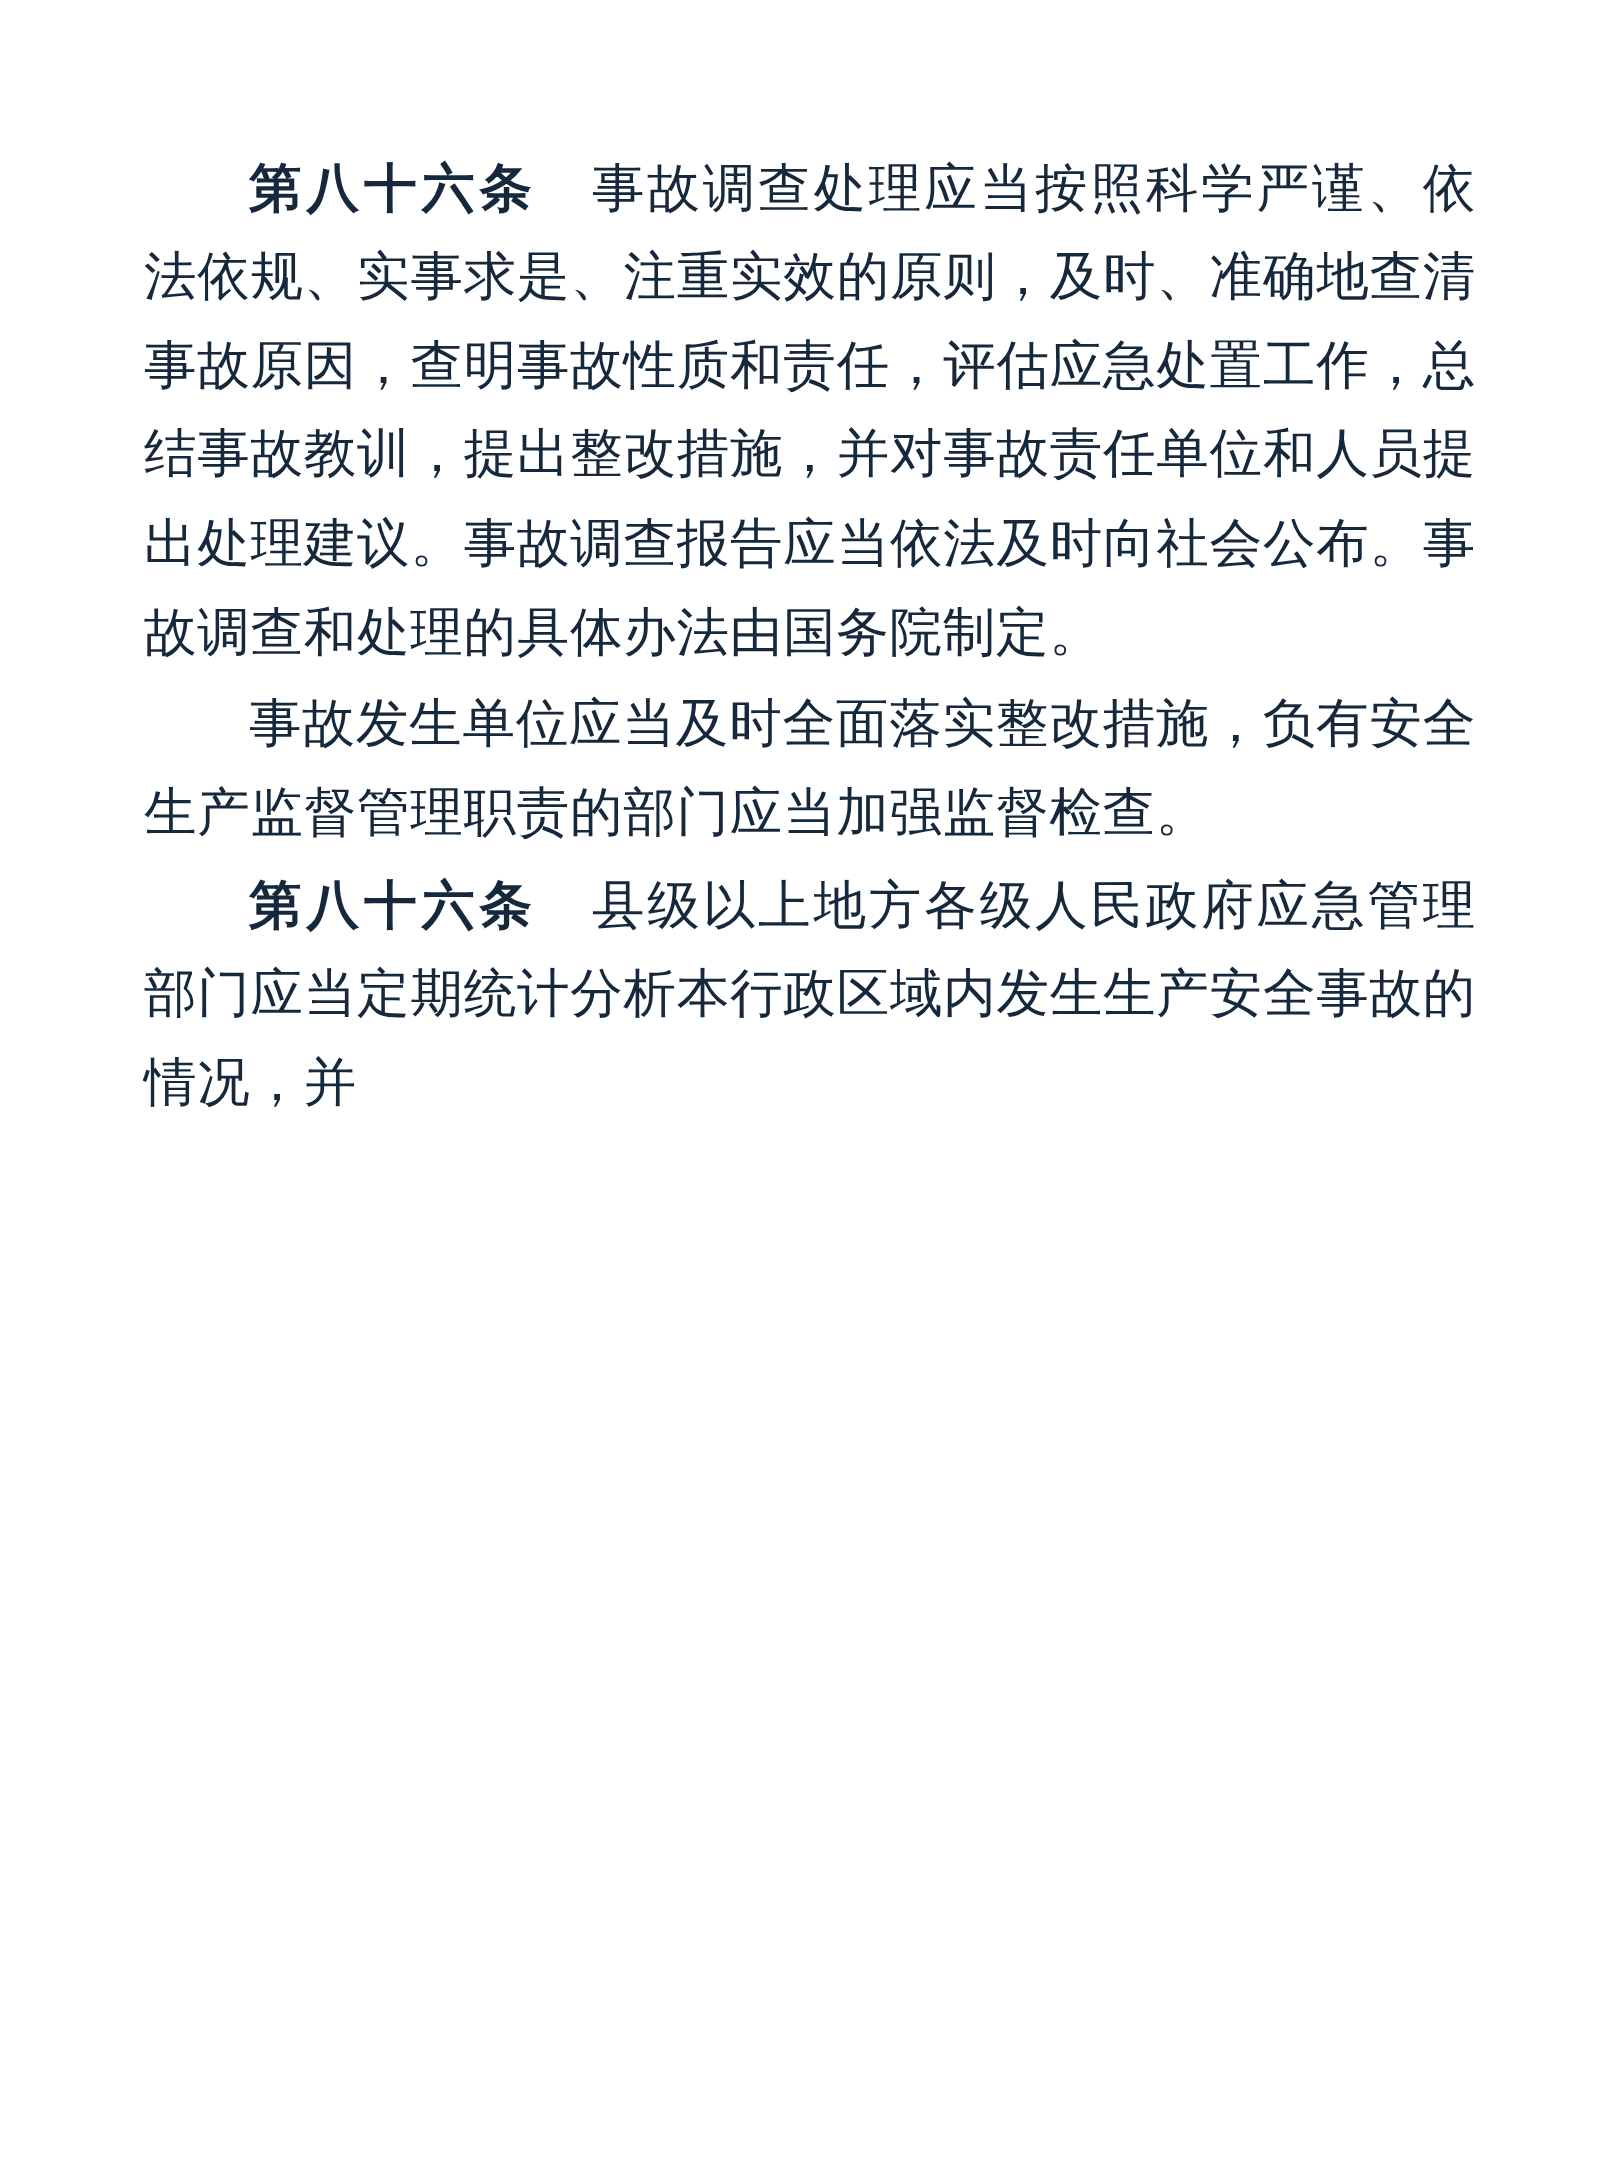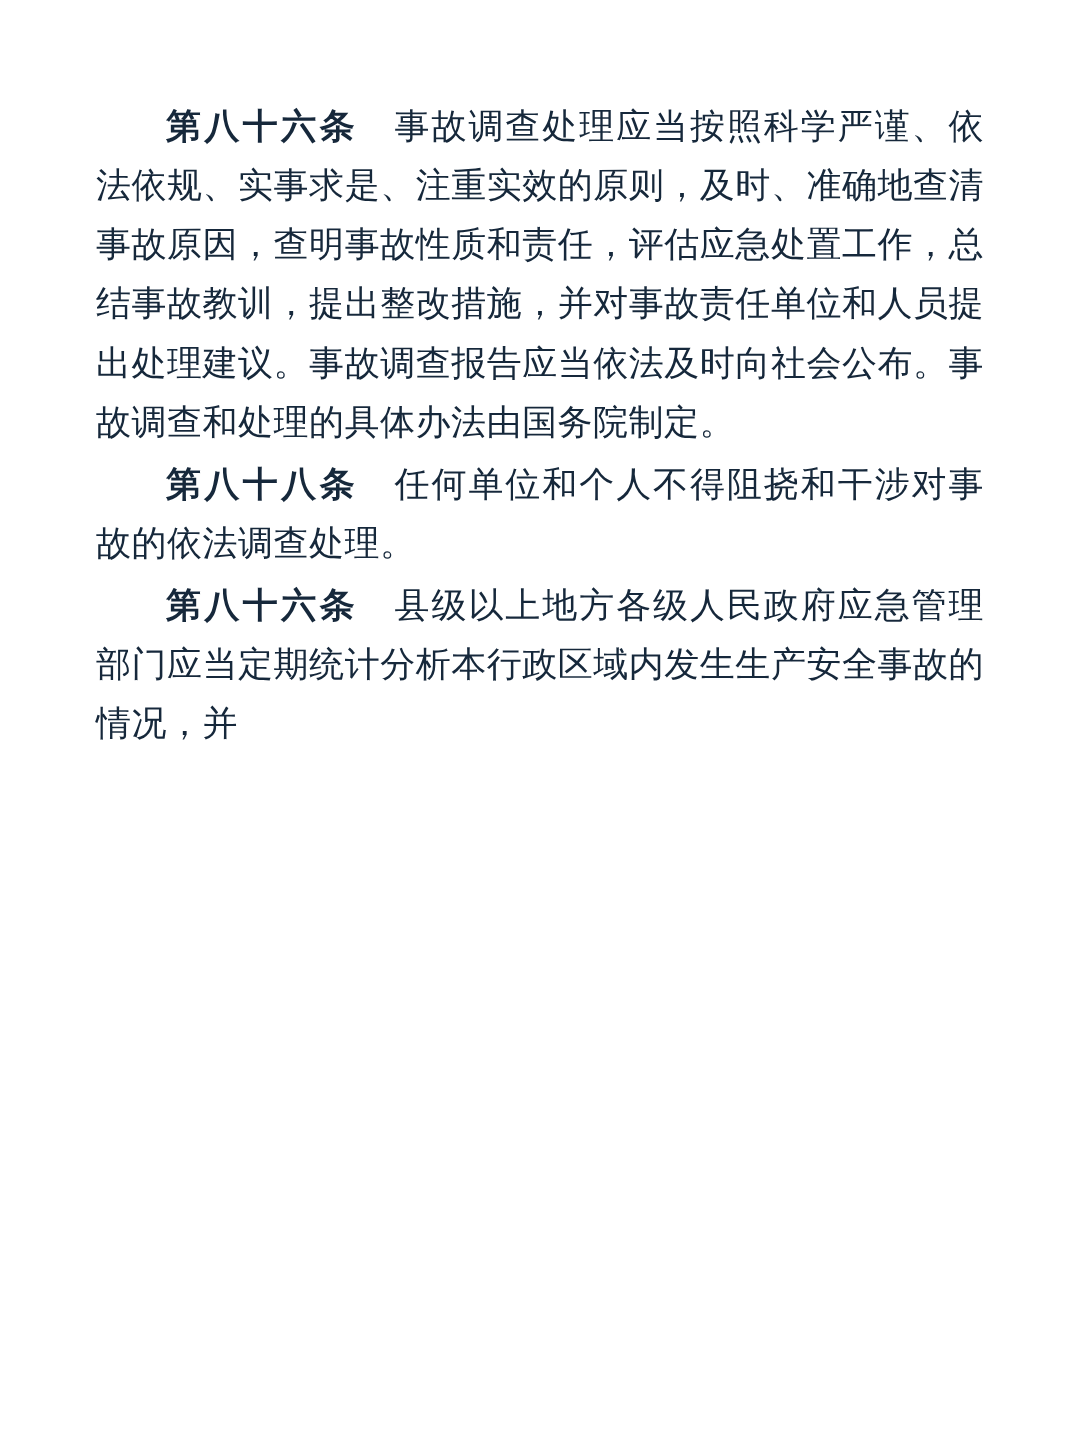--- a/index.html
+++ b/index.html
@@ -46,25 +46,25 @@
 </head>
 <body>
 
 <div class="page">
   <div class="doc-body">
 
     <p class="para">
       <span class="article-label">第八十六条</span><span class="article-gap"></span><span>事故调查处理应当按照科学严谨、依法依规、实事求是、注重实效的原则，及时、准确地查清事故原因，查明事故性质和责任，评估应急处置工作，总结事故教训，提出整改措施，并对事故责任单位和人员提出处理建议。事故调查报告应当依法及时向社会公布。事故调查和处理的具体办法由国务院制定。</span>
     </p>
 
+    <p class="para">
+      <span>事故发生单位应当及时全面落实整改措施，负有安全生产监督管理职责的部门应当加强监督检查。</span>
+    </p>
 
 
 
-    <p class="para">
-      <span class="article-label">第八十八条</span><span class="article-gap"></span><span>任何单位和个人不得阻挠和干涉对事故的依法调查处理。</span>
-    </p>
 
     <p class="para">
       <span class="article-label">第八十六条</span><span class="article-gap"></span><span>县级以上地方各级人民政府应急管理部门应当定期统计分析本行政区域内发生生产安全事故的情况，并</span>
     </p>
 
   </div>
 </div>
 
 </body></html>

